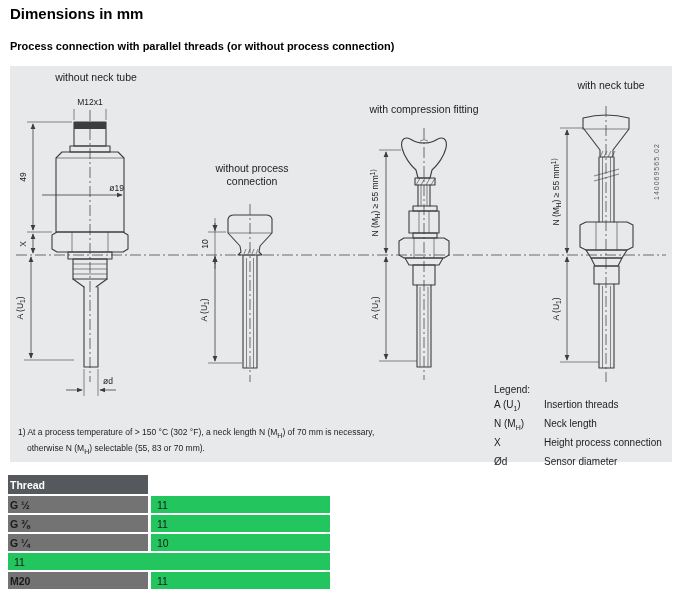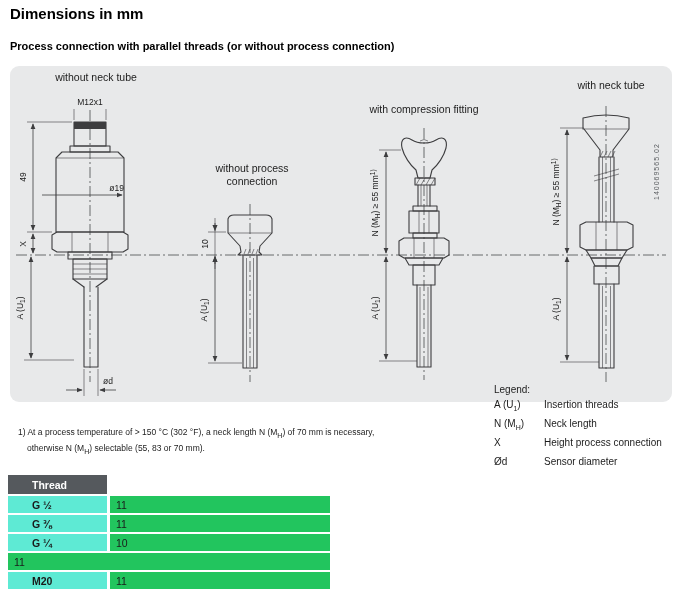--- a/index.html
+++ b/index.html
@@ -3,21 +3,21 @@
 <meta charset="utf-8">
 <style>
   html,body { margin:0; padding:0; }
   body {
     width:681px; height:589px; position:relative; background:#ffffff;
     font-family:"Liberation Sans", sans-serif; color:#1a1a1a; overflow:hidden;
   }
   .title    { position:absolute; left:10px; top:5px;  font-size:15px; font-weight:bold; color:#000; }
   .subtitle { position:absolute; left:10px; top:40px; font-size:11px; font-weight:bold; color:#000; }
 
-  .panel { position:absolute; left:10px; top:66px; width:662px; height:336px; background:#e8e9ea;border-radius:9px; }
+  .panel { position:absolute; left:10px; top:66px; width:662px; height:396px; background:#e8e9ea; }
   .panel svg { position:absolute; left:0; top:0; }
 
   .ol    { fill:none; stroke:#3d3d3f; stroke-width:1.1; stroke-linejoin:round; stroke-linecap:round; }
   .thin  { fill:none; stroke:#3d3d3f; stroke-width:0.6; }
   .dim   { fill:none; stroke:#3d3d3f; stroke-width:0.8; }
   .cl    { fill:none; stroke:#47494b; stroke-width:0.8; stroke-dasharray:11 3 2 3; }
   .dark  { fill:#3d3d3f; stroke:none; }
   text   { font-family:"Liberation Sans", sans-serif; }
   .figlbl { font-size:10.5px; fill:#1c1c1c; }
   .dimtxt { font-size:8.5px; fill:#1c1c1c; }
@@ -29,25 +29,25 @@
   .lterm  { width:50px; }
   sub     { font-size:7px; }
 
   .footnote { position:absolute; left:8px; top:360px; font-size:8.5px; color:#1c1c1c; line-height:12px; }
   .fn2      { margin-left:9px; }
 
   .dtable { position:absolute; left:8px; top:475px; width:322px; font-size:10.5px; }
   .thead  { display:flex; height:19px; font-weight:bold; color:#fff; }
   .thead .tc1 { background:#55595d; }
   .thead .tc2 { background:#55595d; }
-  .tc1 { width:99px; margin-right:3px; padding-left:24px; box-sizing:border-box;
+  .tc1 { width:140px; margin-right:3px; padding-left:2px; box-sizing:border-box;
          display:flex; align-items:center; }
   .tc2 { flex:1; padding-left:6px; display:flex; align-items:center; }
   .trow { display:flex; height:17px; margin-top:2px; }
-  .trow .tc1 { background:#5eead4; font-weight:bold; }
+  .trow .tc1 { background:#737373; font-weight:bold; }
   .trow .tc2 { background:#22c55e; }
 </style>
 </head>
 <body>
 
 <div class="title">Dimensions in mm</div>
 <div class="subtitle">Process connection with parallel threads (or without process connection)</div>
 
 <div class="panel">
   <svg width="662" height="396" viewBox="0 0 662 396">

